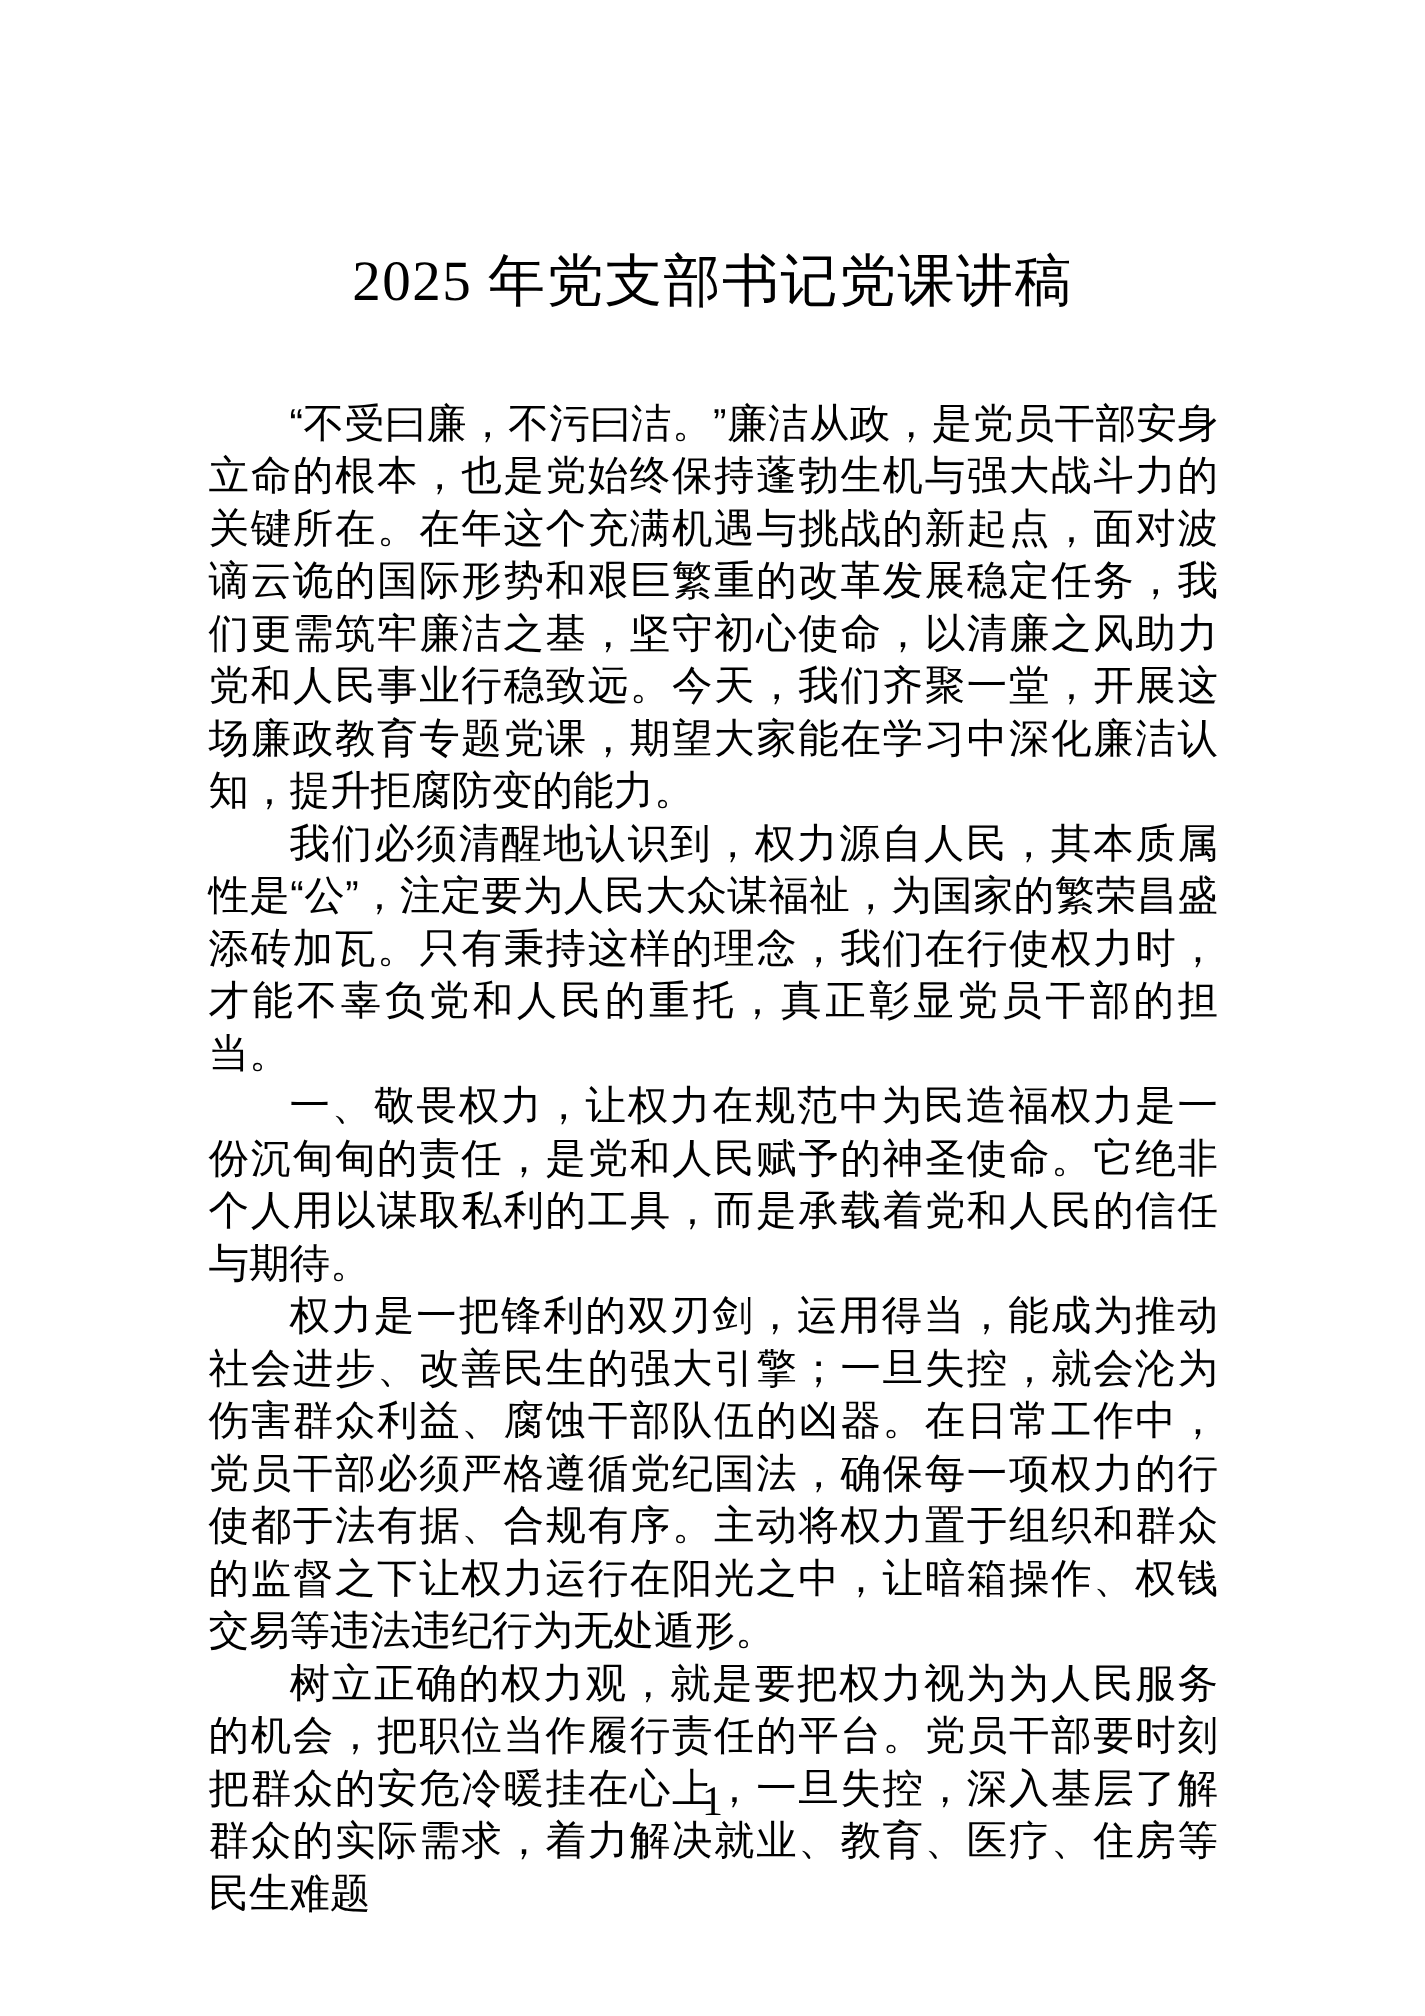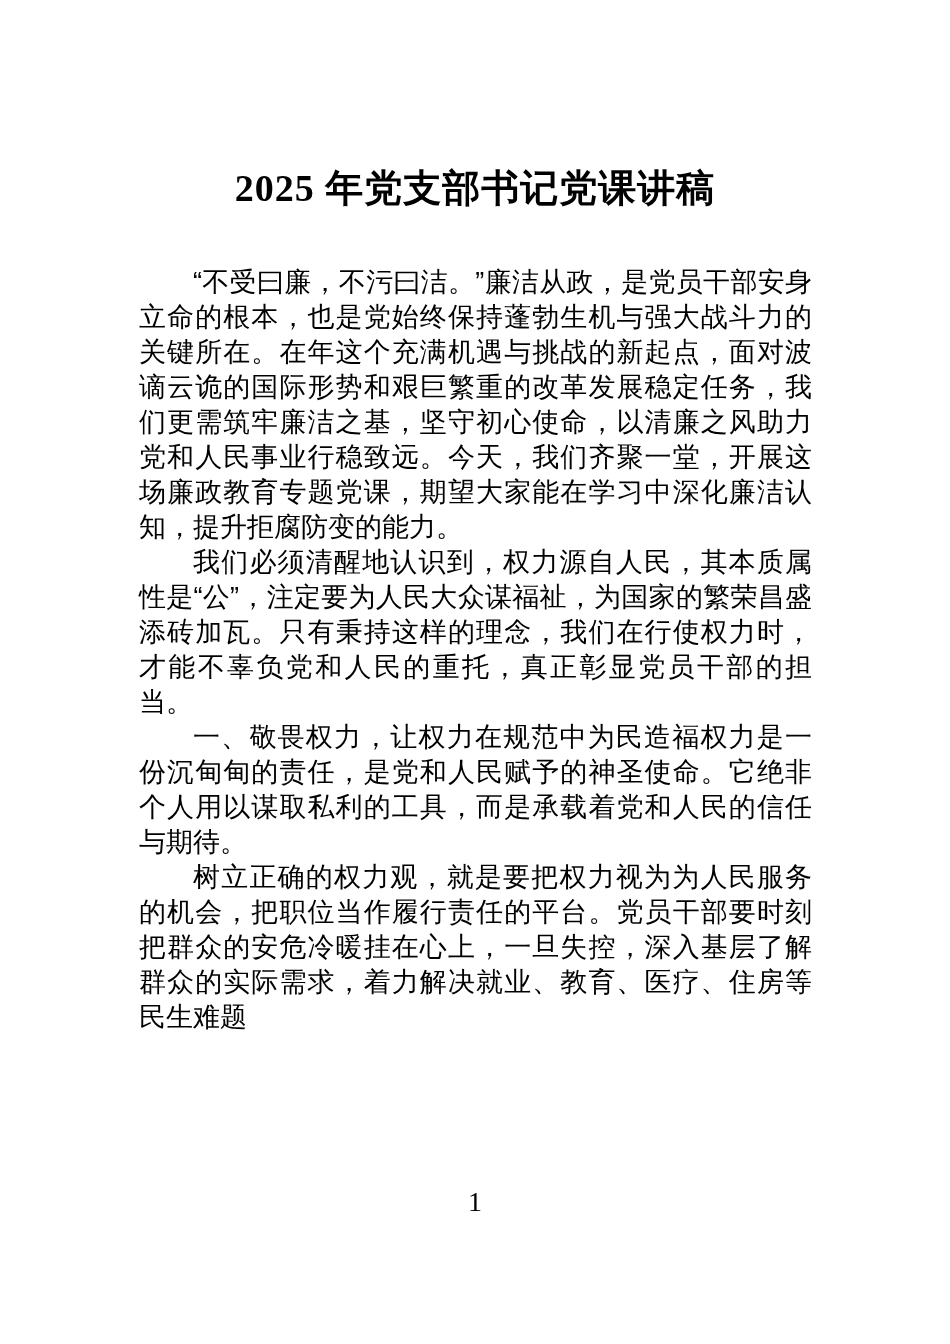--- a/index.html
+++ b/index.html
@@ -15,21 +15,21 @@
     color: #000000;
     overflow: hidden;
   }
   .doc-title {
     margin: 0;
     padding-top: 163px;
     text-align: center;
     font-family: "Liberation Serif", serif;
     font-size: 38px;
     line-height: 50px;
-    font-weight: 700;
+    font-weight: 400;
     letter-spacing: 1px;
     white-space: nowrap;
   }
   .doc-content {
     margin: 52px 0 0 139px;
     width: 673px;
     font-family: "Liberation Sans", sans-serif;
     font-size: 27px;
     line-height: 35px;
     text-align: justify;
@@ -56,18 +56,19 @@
 <body>
 
 <div class="doc-page">
 
   <h1 class="doc-title">2025 年党支部书记党课讲稿</h1>
 
   <div class="doc-content">
     <p>“不受曰廉，不污曰洁。”廉洁从政，是党员干部安身立命的根本，也是党始终保持蓬勃生机与强大战斗力的关键所在。在年这个充满机遇与挑战的新起点，面对波谪云诡的国际形势和艰巨繁重的改革发展稳定任务，我们更需筑牢廉洁之基，坚守初心使命，以清廉之风助力党和人民事业行稳致远。今天，我们齐聚一堂，开展这场廉政教育专题党课，期望大家能在学习中深化廉洁认知，提升拒腐防变的能力。</p>
     <p>我们必须清醒地认识到，权力源自人民，其本质属性是“公”，注定要为人民大众谋福祉，为国家的繁荣昌盛添砖加瓦。只有秉持这样的理念，我们在行使权力时，才能不辜负党和人民的重托，真正彰显党员干部的担当。</p>
     <p>一、敬畏权力，让权力在规范中为民造福权力是一份沉甸甸的责任，是党和人民赋予的神圣使命。它绝非个人用以谋取私利的工具，而是承载着党和人民的信任与期待。</p>
+    <p>权力是一把锋利的双刃剑，运用得当，能成为推动社会进步、改善民生的强大引擎；一旦失控，就会沦为伤害群众利益、腐蚀干部队伍的凶器。在日常工作中，党员干部必须严格遵循党纪国法，确保每一项权力的行使都于法有据、合规有序。主动将权力置于组织和群众的监督之下让权力运行在阳光之中，让暗箱操作、权钱交易等违法违纪行为无处遁形。</p>
     <p>树立正确的权力观，就是要把权力视为为人民服务的机会，把职位当作履行责任的平台。党员干部要时刻把群众的安危冷暖挂在心上，一旦失控，深入基层了解群众的实际需求，着力解决就业、教育、医疗、住房等民生难题</p>
   </div>
 
   <div class="page-footer">1</div>
 
 </div>
 
 </body></html>

